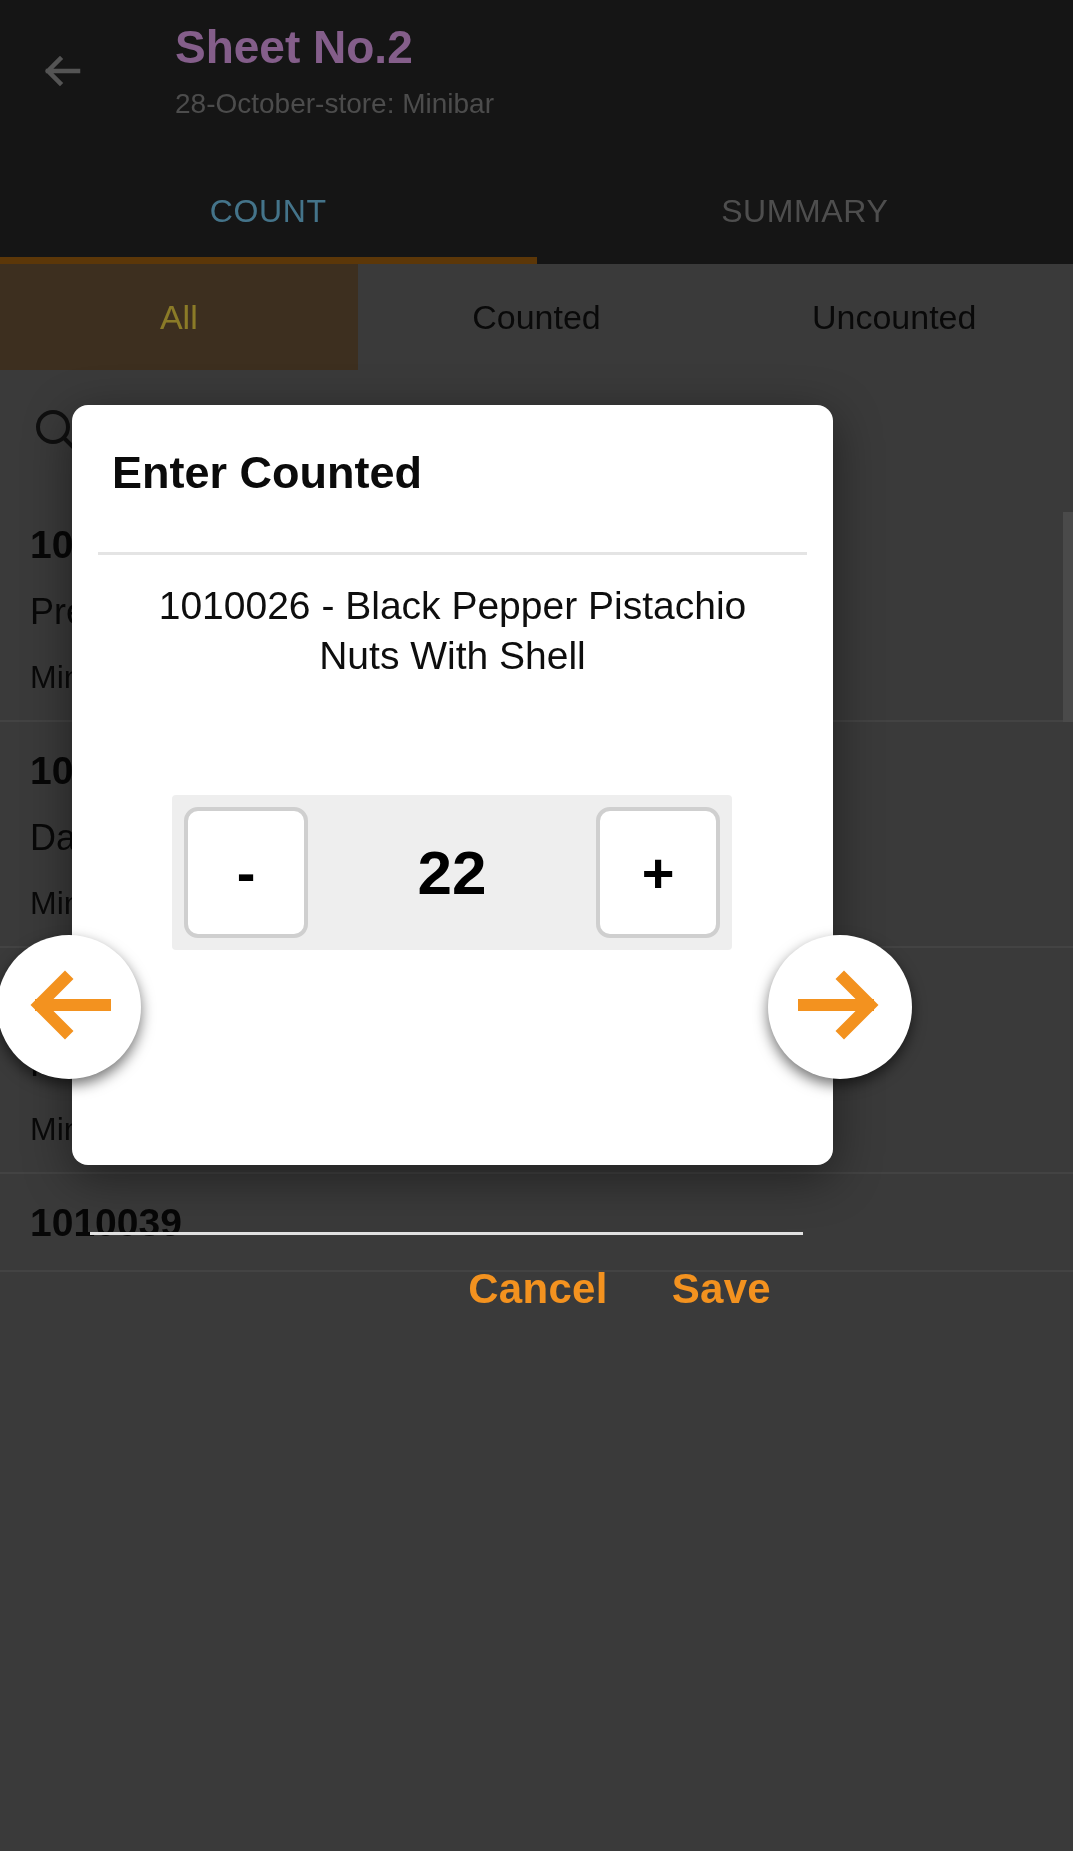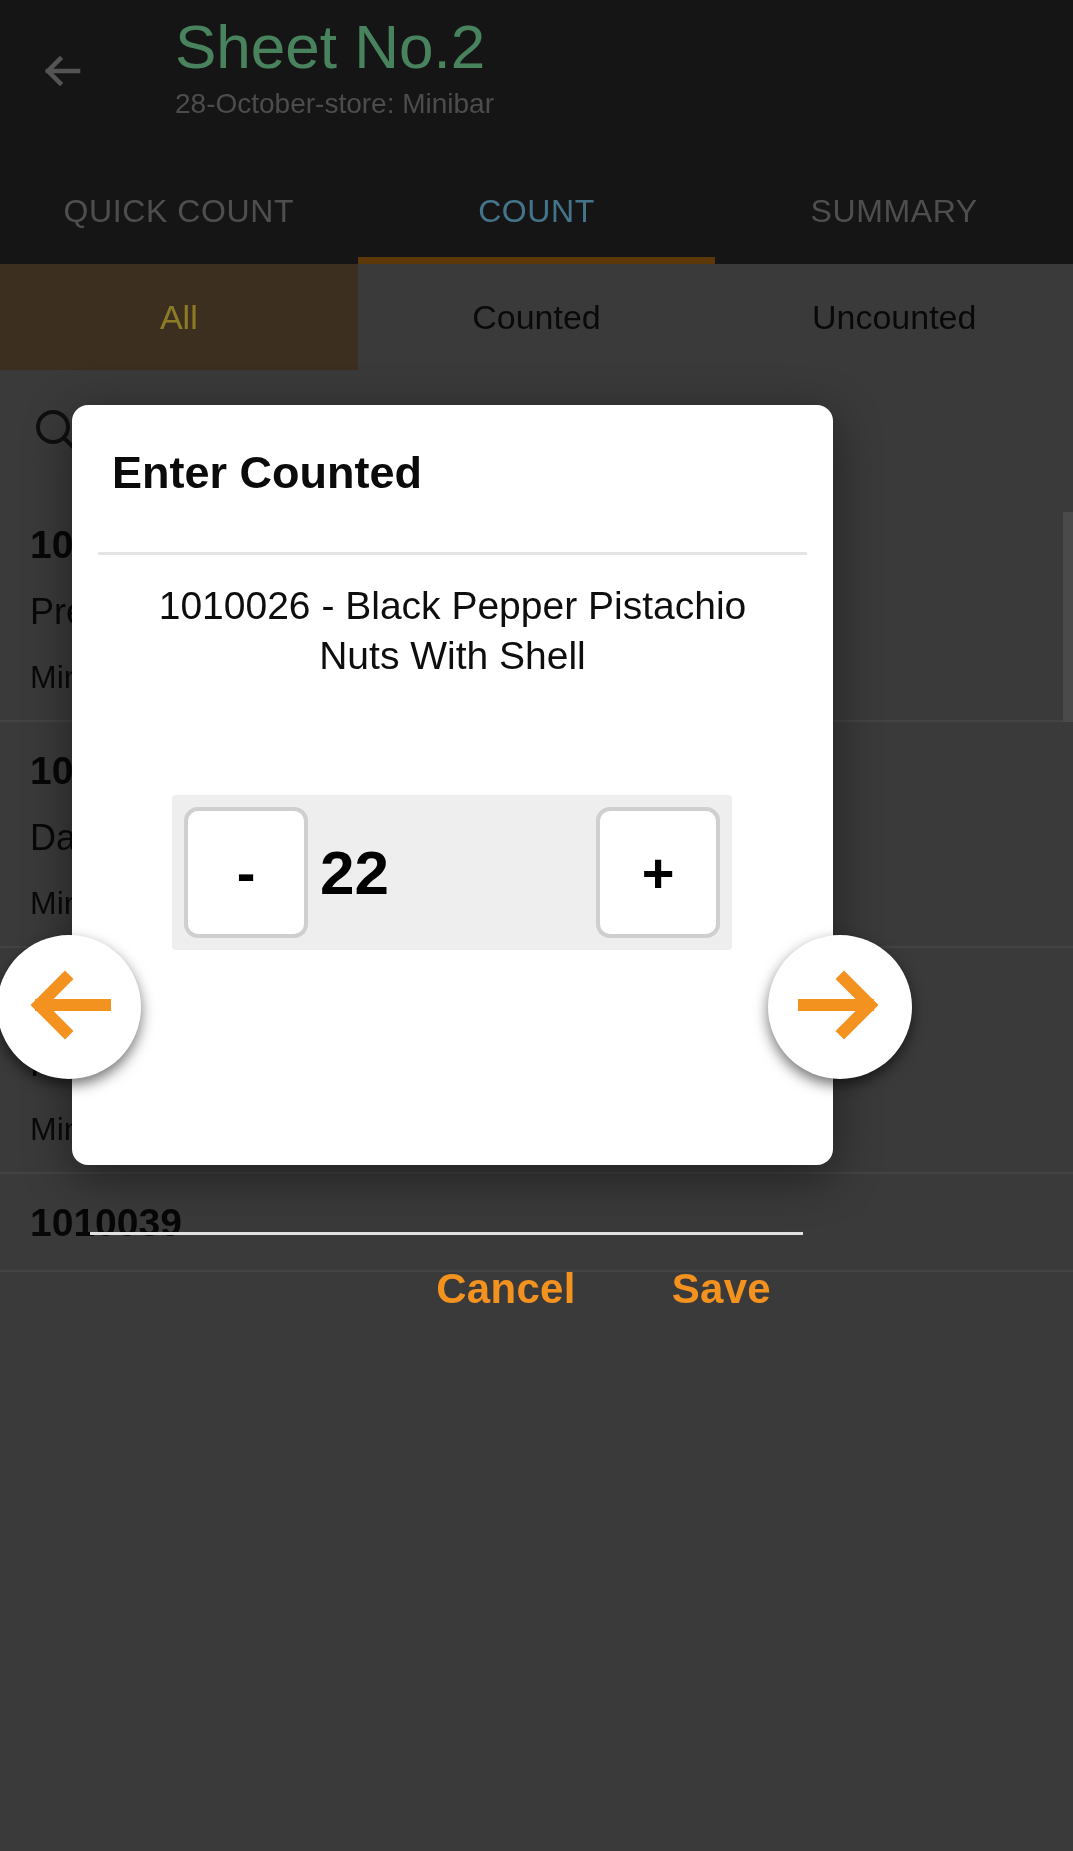--- a/index.html
+++ b/index.html
@@ -40,23 +40,23 @@
     width: 58px;
     height: 58px;
   }
   .back-arrow svg { display:block; }
   .appbar-titles {
     position: absolute;
     left: 175px;
     top: 18px;
   }
   .appbar-title {
-    font-size: 62px;
-    font-weight: normal;
-    color: #86efac;
+    font-size: 46px;
+    font-weight: bold;
+    color: #f0abfc;
     line-height: 58px;
     letter-spacing: 0px;
   }
   .appbar-subtitle {
     font-size: 28px;
     font-weight: normal;
     color: #8a8a8a;
     line-height: 48px;
     margin-top: 4px;
   }
@@ -263,20 +263,21 @@
     align-items: center;
     justify-content: center;
     font-size: 56px;
     font-weight: bold;
     color: #000000;
     line-height: 1;
     margin: 0 12px;
   }
   .step-value {
     flex: 1;
+    text-align: center;
     font-size: 62px;
     font-weight: bold;
     color: #000000;
     line-height: 1;
   }
 
   
   .dlg-divider-bottom {
     position: absolute;
     left: 18px;
@@ -284,21 +285,21 @@
     top: 827px;
     height: 3px;
     background: #e1e1e1;
   }
   .dlg-actions {
     position: absolute;
     right: 62px;
     top: 855px;
     display: flex;
     align-items: center;
-    gap: 96px;
+    gap: 64px;
   }
   .dlg-btn {
     font-size: 42px;
     font-weight: bold;
     color: #f3921f;
     line-height: 58px;
     letter-spacing: 0.3px;
     background: none;
     border: none;
     padding: 0;
@@ -335,23 +336,20 @@
           <path d="M40 29 H10 M22 17 L10 29 L22 41" fill="none" stroke="#9a9a9a" stroke-width="4.5" stroke-linecap="square" stroke-linejoin="miter"></path>
         </svg>
       </div>
       <div class="appbar-titles">
         <div class="appbar-title">Sheet No.2</div>
         <div class="appbar-subtitle">28-October-store: Minibar</div>
       </div>
     </div>
 
     <div class="tabstrip">
-      <div class="tab">
-        <span>QUICK COUNT</span>
-      </div>
       <div class="tab active">
         <span>COUNT</span>
       </div>
       <div class="tab">
         <span>SUMMARY</span>
       </div>
     </div>
 
     <div class="segrow">
       <div class="seg active">

